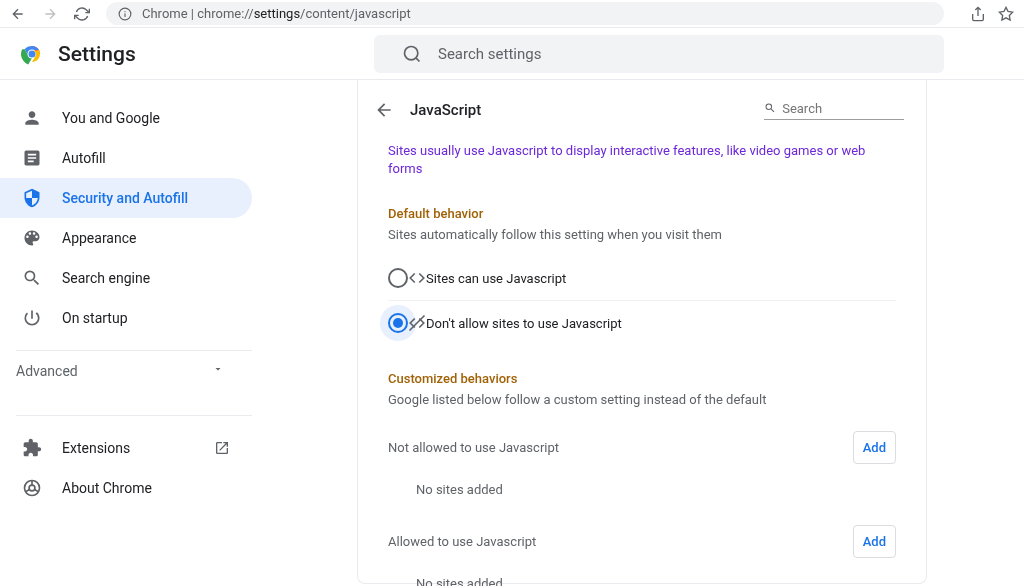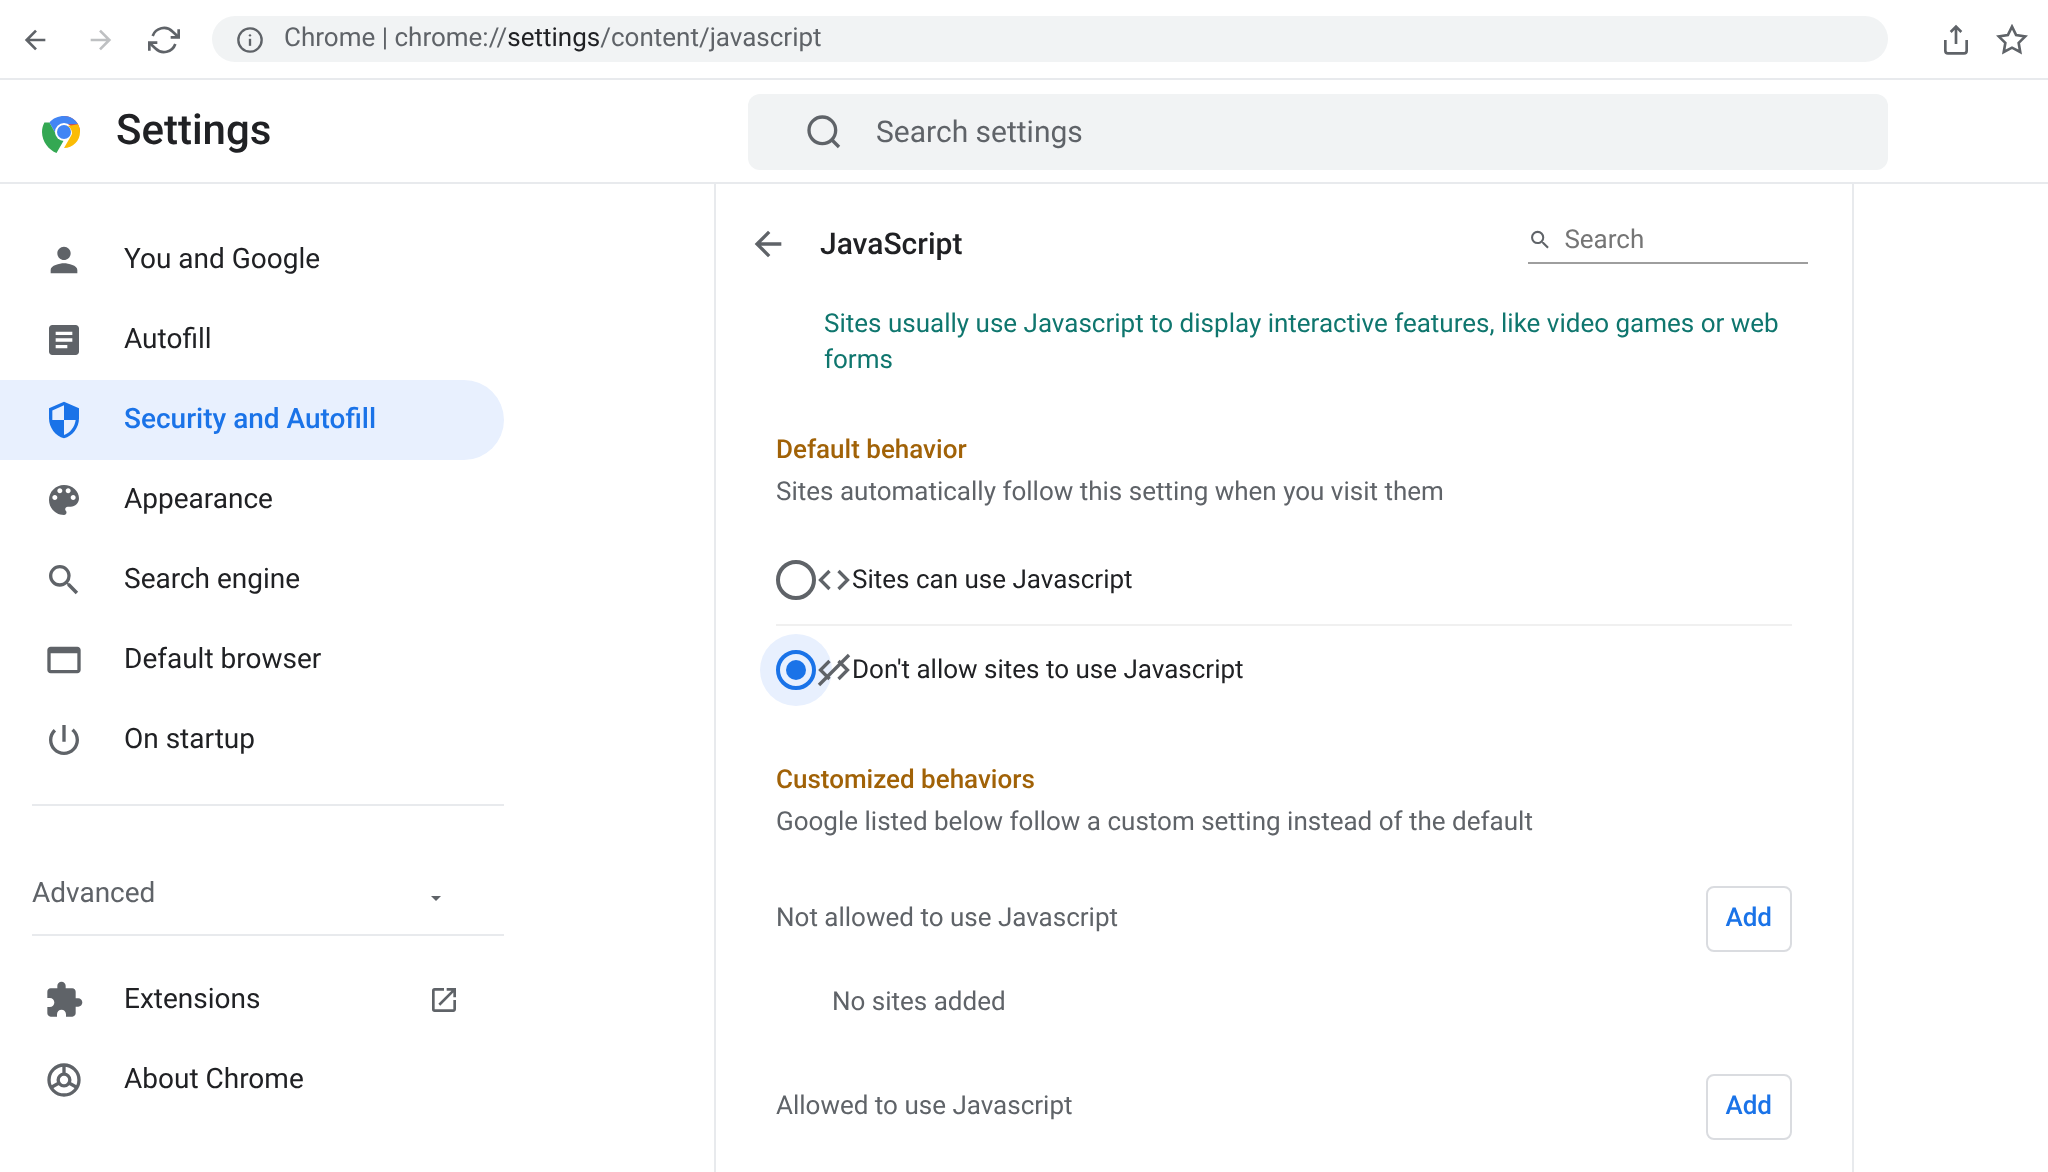--- a/index.html
+++ b/index.html
@@ -1,19 +1,19 @@
 <!DOCTYPE html>
 <html><head>
 <meta charset="utf-8">
 <style>
   * { box-sizing: border-box; margin: 0; padding: 0; font-family: Roboto, "Segoe UI", Arial, sans-serif; }
   body { background: #fff; color: #202124; width: 1024px; height: 586px; overflow: hidden; }
   
   
-  .browser-bar { height: 40px; display: flex; align-items: center; padding: 0 10px; border-bottom: 1px solid #e8eaed; gap: 16px; }
+  .browser-bar { height: 28px; display: flex; align-items: center; padding: 0 10px; border-bottom: 1px solid #e8eaed; gap: 16px; }
   .nav-btn { width: 16px; height: 16px; display: flex; align-items: center; justify-content: center; color: #5f6368; }
   .address-bar { flex: 1; display: flex; align-items: center; gap: 10px; background: #f1f3f4; border-radius: 14px; padding: 4px 12px; color: #5f6368; font-size: 13px; margin-right: 10px; }
   .address-bar .url-text { color: #202124; }
   .address-bar .url-prefix { color: #5f6368; }
   .toolbar-icons { display: flex; gap: 12px; color: #5f6368; }
   
   
   .settings-header { height: 52px; display: flex; align-items: center; padding: 0 20px; border-bottom: 1px solid #e8eaed; }
   .chrome-logo { width: 24px; height: 24px; margin-right: 14px; }
   .settings-title { font-size: 21px; font-weight: 500; color: #202124; }
@@ -22,35 +22,35 @@
   
   .layout { display: flex; height: calc(586px - 82px); }
   
   
   .sidebar { width: 260px; padding: 18px 8px 0 0; display: flex; flex-direction: column; }
   .side-item { display: flex; align-items: center; height: 40px; padding: 0 0 0 22px; border-radius: 0 20px 20px 0; font-size: 14px; color: #202124; cursor: pointer; gap: 20px; }
   .side-item.active { background: #e8f0fe; color: #1a73e8; font-weight: 500; }
   .side-icon { width: 20px; height: 20px; fill: currentColor; color: #5f6368; flex-shrink: 0; }
   .side-item.active .side-icon { color: #1a73e8; }
   .side-divider { height: 1px; background: #e8eaed; margin: 12px 0 12px 16px; }
-  .side-adv { display: flex; align-items: flex-end; justify-content: space-between; padding: 0 28px 0 16px; height: 40px; font-size: 14px; color: #5f6368; cursor: pointer; }
+  .side-adv { display: flex; align-items: flex-start; justify-content: space-between; padding: 0 28px 0 16px; height: 40px; font-size: 14px; color: #5f6368; cursor: pointer; }
   .side-ext { display: flex; align-items: center; padding: 0 22px; gap: 20px; color: #202124; font-size: 14px; height: 40px; }
   .ext-open { margin-left: auto; color: #5f6368; }
   
   
   .content-wrap { flex: 1; display: flex; justify-content: center; }
   .card { width: 570px; border: 1px solid #e8eaed; border-top: none; border-radius: 0 0 8px 8px; padding: 0 0 20px 0; background:#fff; }
   .card-header { display: flex; align-items: center; padding: 14px 22px 14px 10px; gap: 10px; }
   .back-btn { width: 32px; height: 32px; display: flex; align-items:center; justify-content:center; color:#5f6368; cursor:pointer; border-radius:50%; }
   .page-title { font-size: 15px; font-weight: 500; color: #202124; }
   .card-search { margin-left: auto; display:flex; align-items:center; gap: 6px; border-bottom: 1px solid #9e9e9e; padding-bottom: 3px; width: 140px; color:#5f6368; font-size:13px; }
   .card-search input { border:none; outline:none; font-size:13px; width:100%; background:transparent; }
   
   .section { padding: 0 30px; }
-  .desc { font-size: 13px; color: #0f766e; padding: 2px 0 22px; line-height: 1.4; margin-left: 24px; }
+  .desc { font-size: 13px; color: #6d28d9; padding: 2px 0 22px; line-height: 1.4; }
   .section-title { font-size: 13px; font-weight: 500; color: #a16207; padding: 6px 0; }
   .section-sub { font-size: 13px; color: #5f6368; padding-bottom: 14px; }
   
   .radio-row { display:flex; align-items:center; padding: 12px 0; font-size: 13px; color:#202124; }
   .radio-outer { width: 20px; height: 20px; border-radius: 50%; border: 2px solid #5f6368; display:flex; align-items:center; justify-content:center; flex-shrink:0; }
   .radio-row.selected { position:relative; }
   .radio-row.selected .radio-outer { border-color: #1a73e8; }
   .radio-row.selected::before { content:""; position:absolute; left:-8px; top:50%; transform:translateY(-50%); width:36px; height:36px; background:#e8f0fe; border-radius:50%; z-index:-1; }
   .radio-inner { width:10px; height:10px; border-radius:50%; background:#1a73e8; }
   .radio-icon { width:18px; height:18px; color:#5f6368; flex-shrink:0; }
@@ -156,26 +156,20 @@
       <span>Appearance</span>
     </div>
     <div class="side-item">
       <svg class="side-icon" viewBox="0 0 24 24">
           <path d="M15.5 14h-.79l-.28-.27A6.471 6.471 0 0016 9.5 6.5 6.5 0 109.5 16c1.61 0 3.09-.59 4.23-1.57l.27.28v.79l5 4.99L20.49 19l-4.99-5zm-6 0C7.01 14 5 11.99 5 9.5S7.01 5 9.5 5 14 7.01 14 9.5 11.99 14 9.5 14z"></path>
         </svg>
       <span>Search engine</span>
     </div>
     <div class="side-item">
       <svg class="side-icon" viewBox="0 0 24 24">
-          <path d="M20 4H4c-1.1 0-2 .9-2 2v12c0 1.1.9 2 2 2h16c1.1 0 2-.9 2-2V6c0-1.1-.9-2-2-2zM4 8h16v10H4V8z"></path>
-        </svg>
-      <span>Default browser</span>
-    </div>
-    <div class="side-item">
-      <svg class="side-icon" viewBox="0 0 24 24">
           <path d="M13 3h-2v10h2V3zm4.83 2.17l-1.42 1.42A6.92 6.92 0 0119 12c0 3.87-3.13 7-7 7s-7-3.13-7-7c0-2.02.86-3.84 2.23-5.12L5.82 5.46A8.93 8.93 0 003 12c0 4.97 4.03 9 9 9s9-4.03 9-9c0-2.55-1.06-4.85-2.76-6.49z"></path>
         </svg>
       <span>On startup</span>
     </div>
 
     <div class="side-divider"></div>
 
     <div class="side-adv">
       <span>Advanced</span>
       <svg width="12" height="12" viewBox="0 0 24 24" fill="#5f6368">

